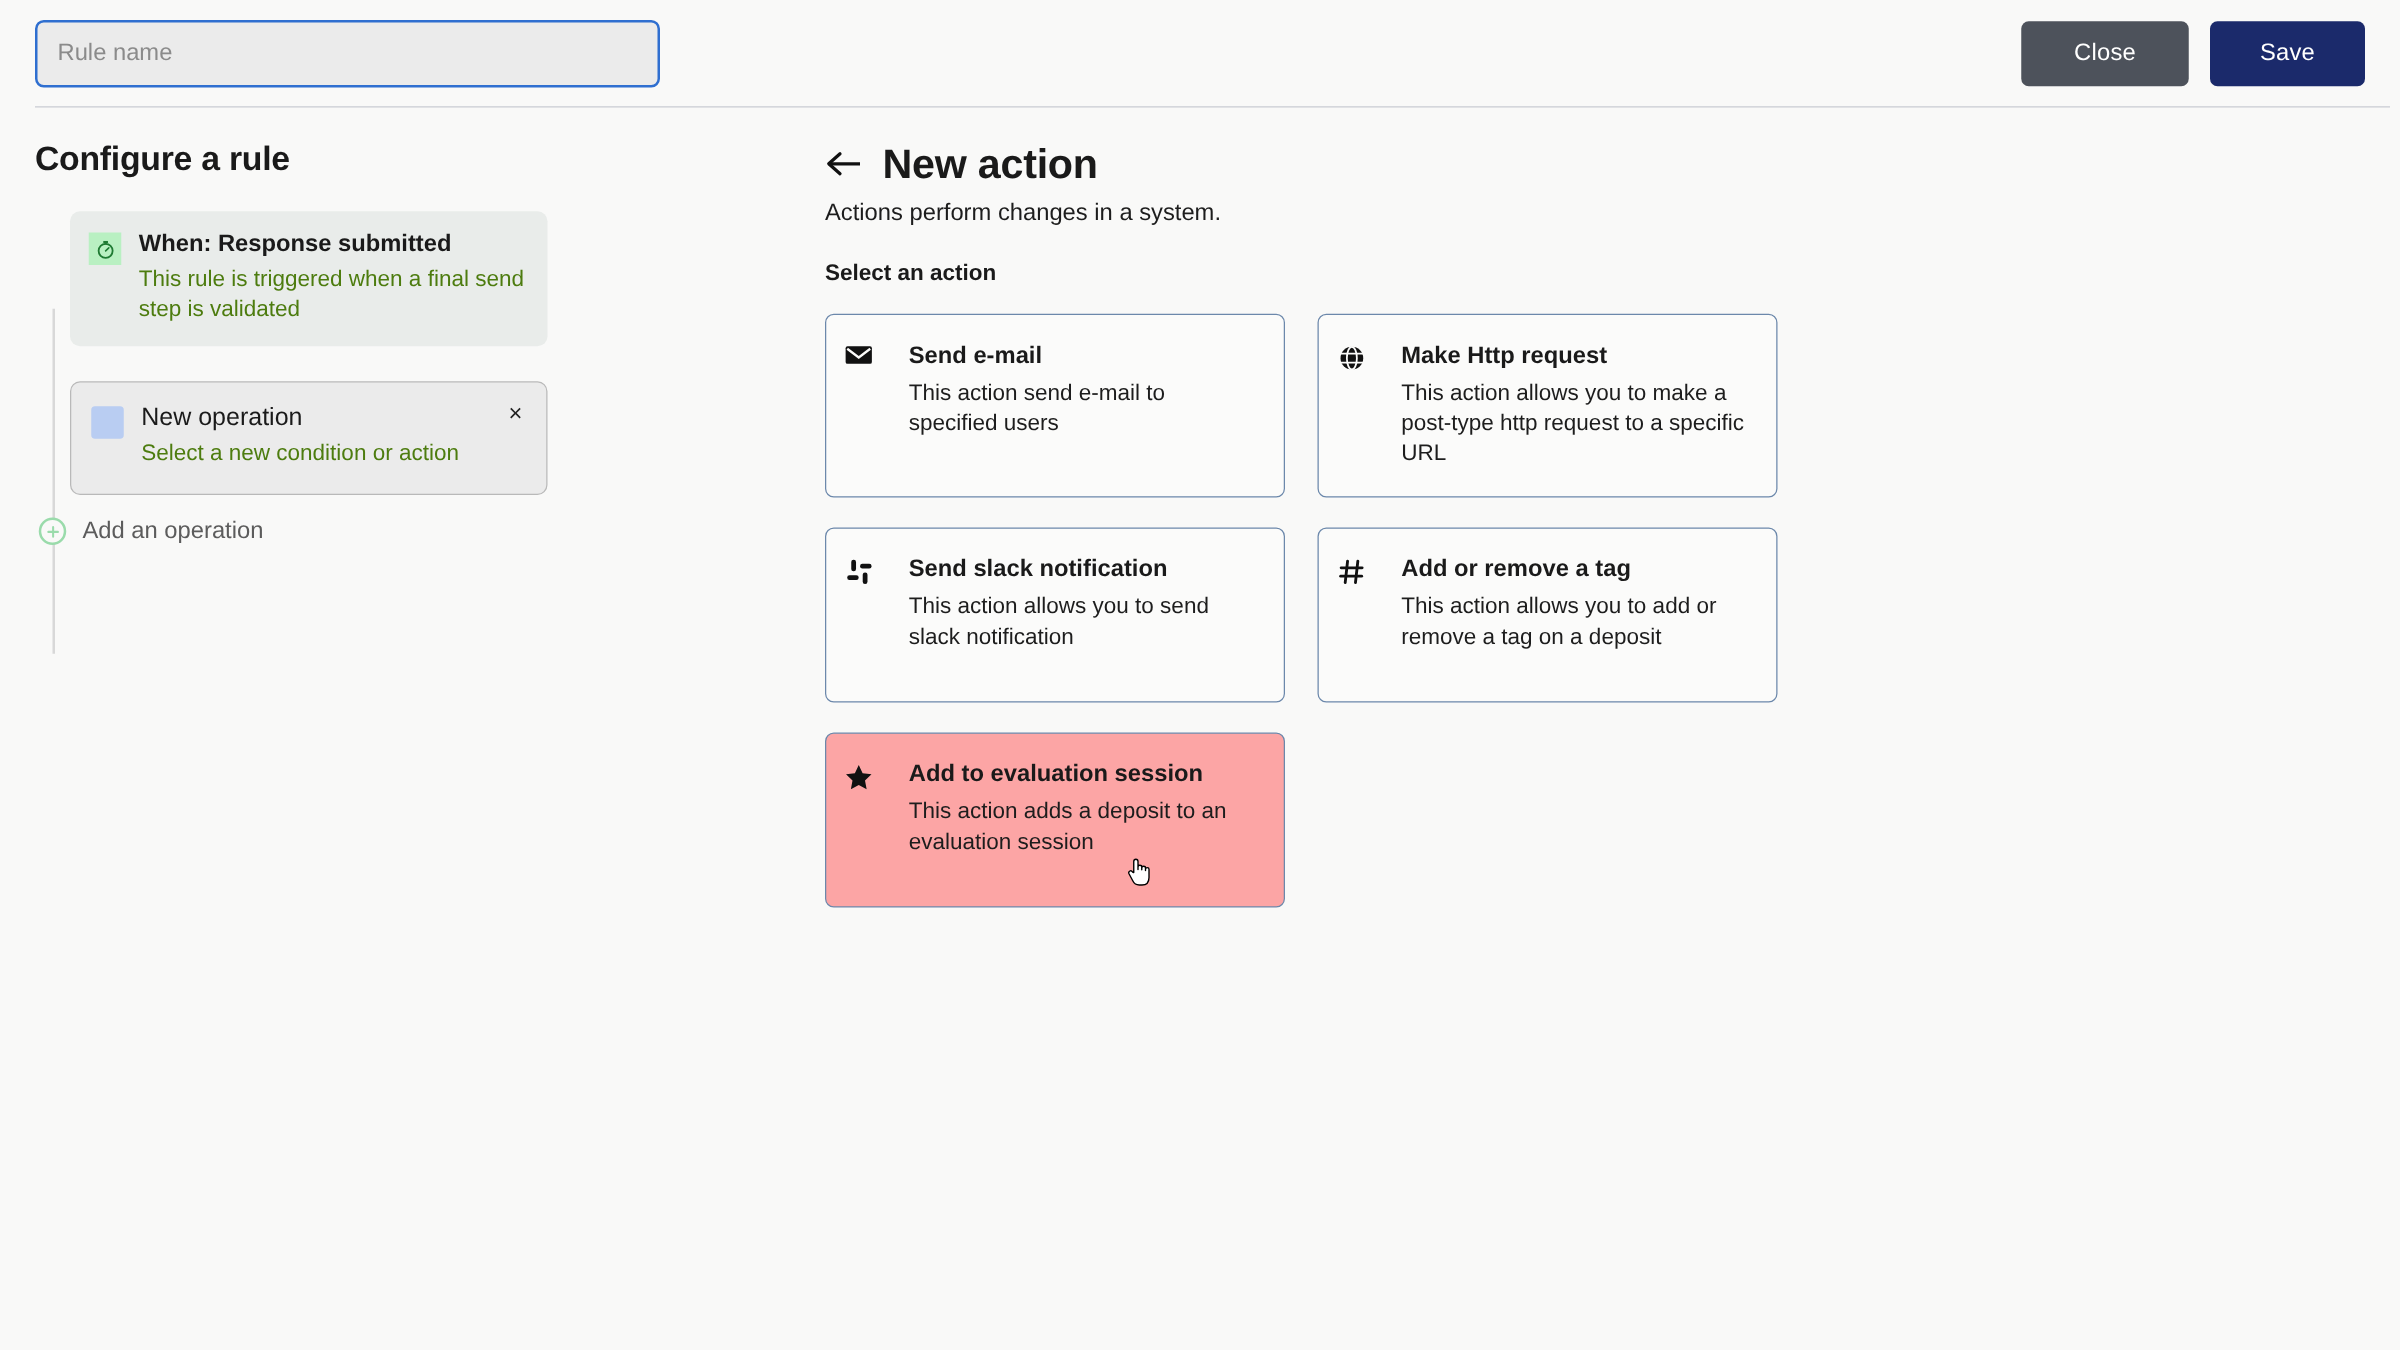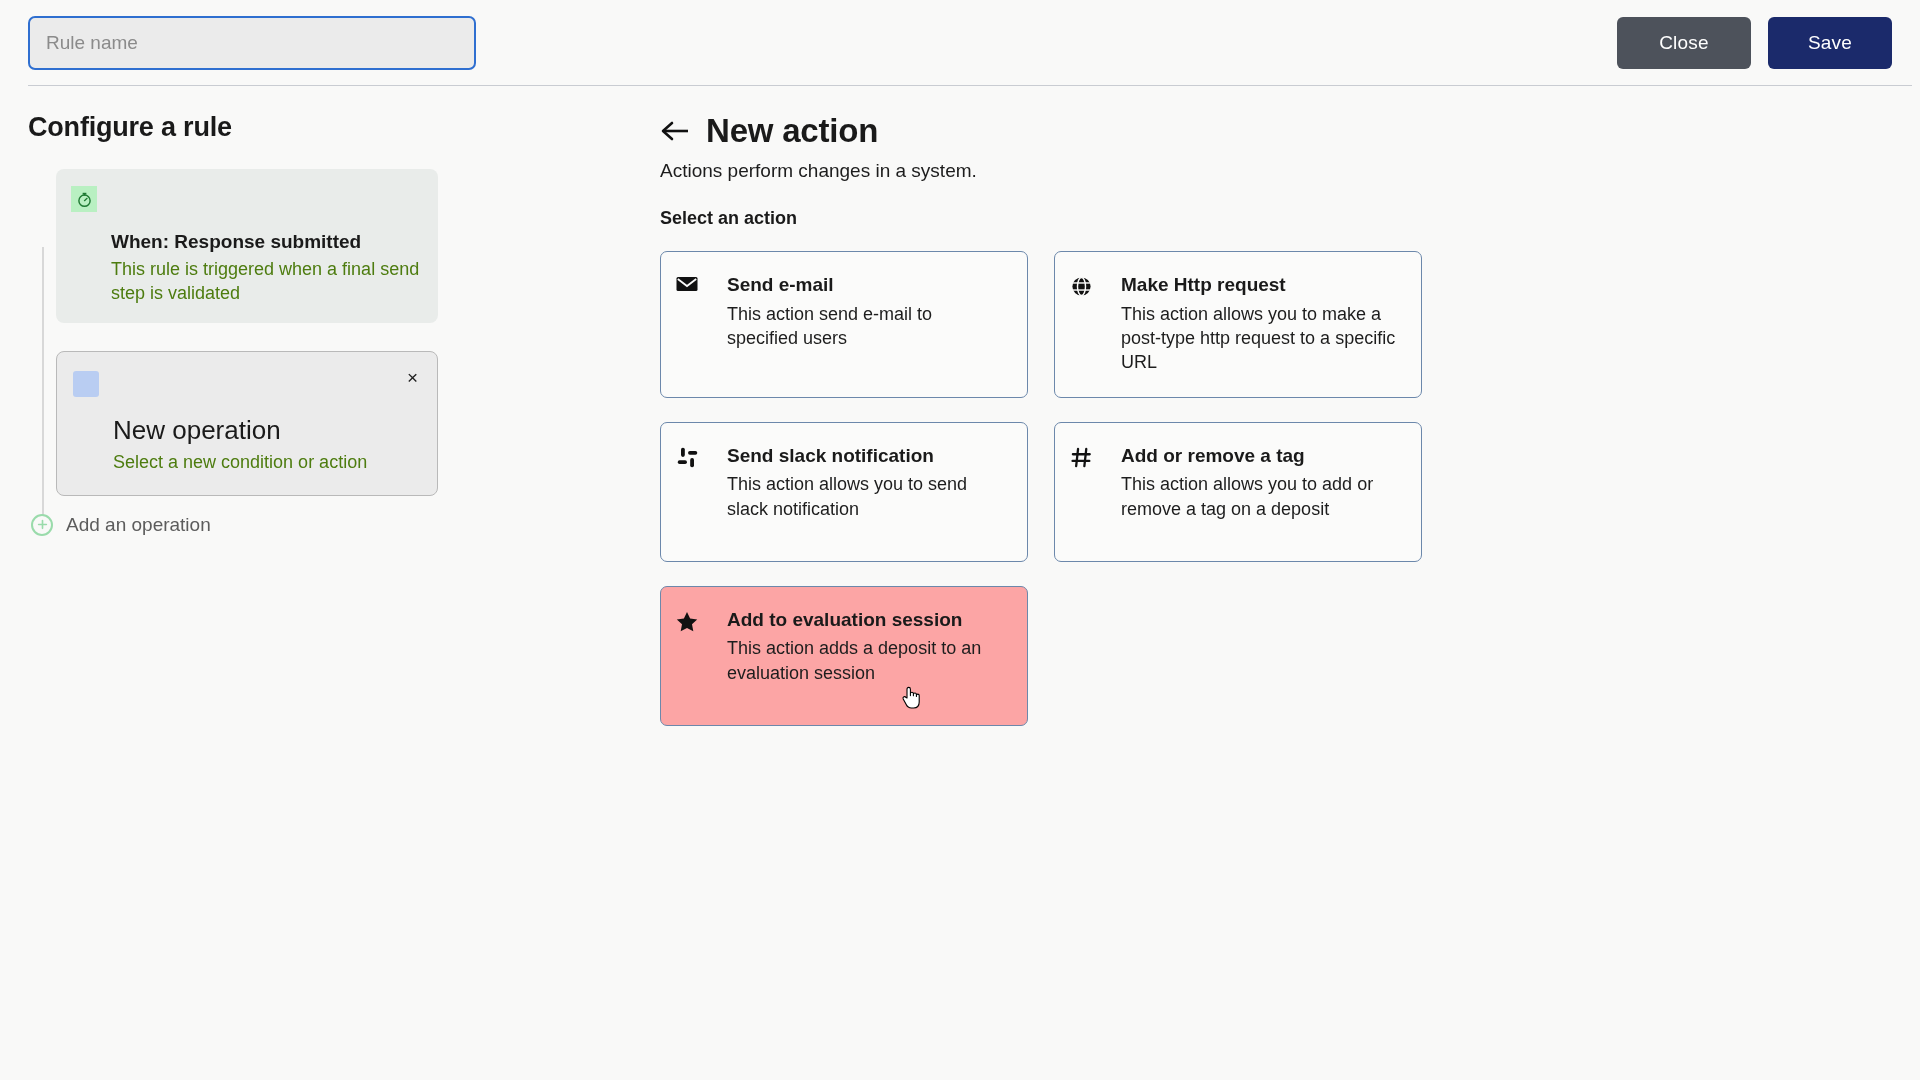--- a/index.html
+++ b/index.html
@@ -15,21 +15,21 @@
 
   
   .header {
     position: relative;
     height: 86px;
     display: flex;
     align-items: center;
     padding: 0 28px 0 28px;
   }
   .rule-name-input {
-    width: 448px;
+    width: 500px;
     height: 54px;
     border: 2px solid #2f6fd0;
     border-radius: 7px;
     background: #ebebeb;
     font-family: "Liberation Sans", sans-serif;
     font-size: 19px;
     color: #222;
     padding: 0 16px;
     outline: none;
   }
@@ -125,23 +125,22 @@
     flex: 0 0 26px;
     margin-top: 3px;
   }
 
   .step-text { flex: 1; min-width: 0; }
   .step-title {
     font-size: 19px;
     font-weight: bold;
     line-height: 1.25;
     margin-bottom: 4px;
-    margin-top: 46px;
-  }
-  .step-title.normal { font-weight: normal; font-size: 26px; }
+  }
+  .step-title.normal { font-weight: normal; font-size: 20px; }
   .step-desc {
     font-size: 18px;
     line-height: 1.32;
     color: #4d7c0f;
   }
   .card-close {
     position: absolute;
     top: 14px; right: 15px;
     background: none; border: none;
     font-size: 19px; line-height: 1;

